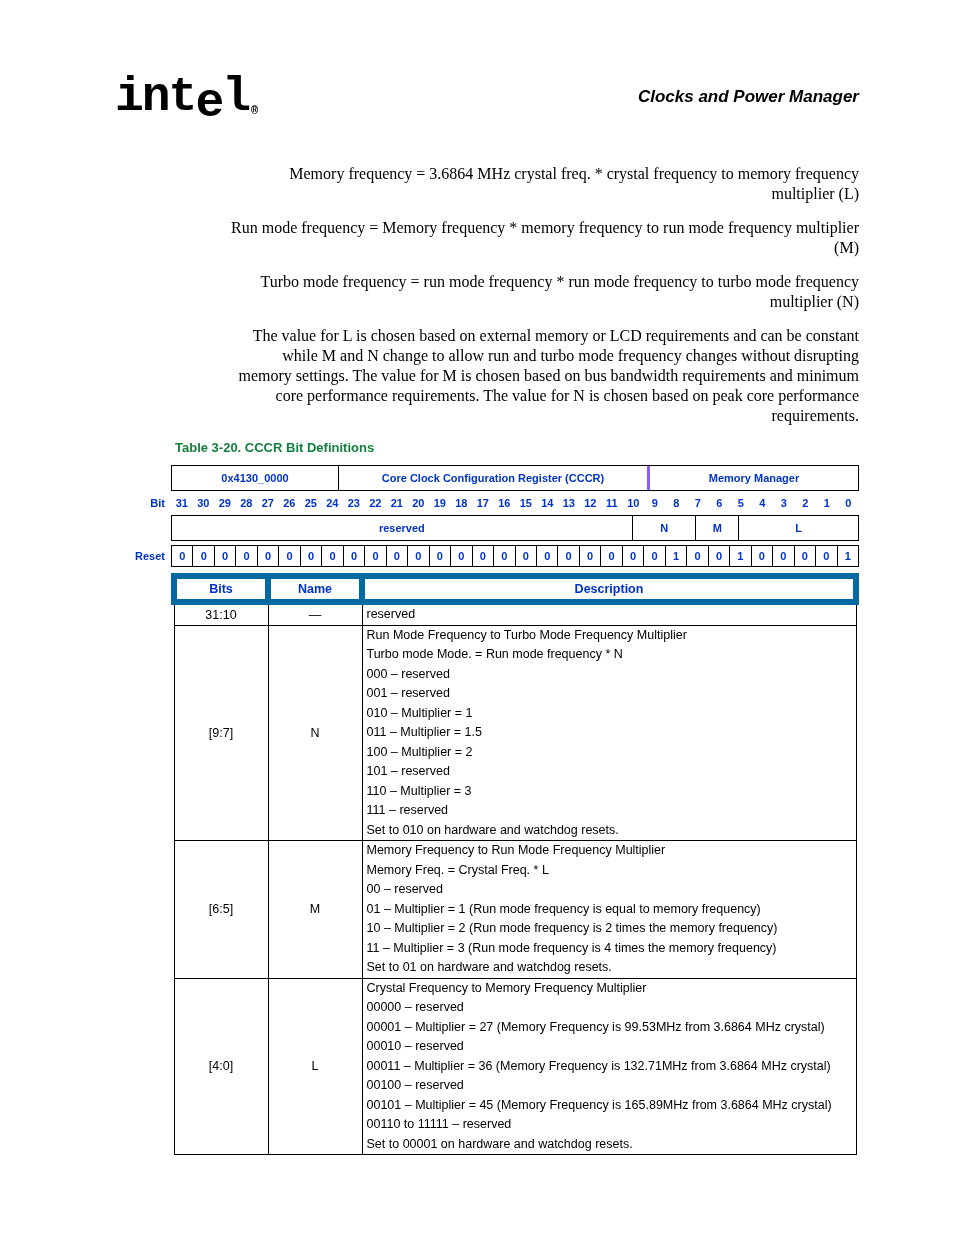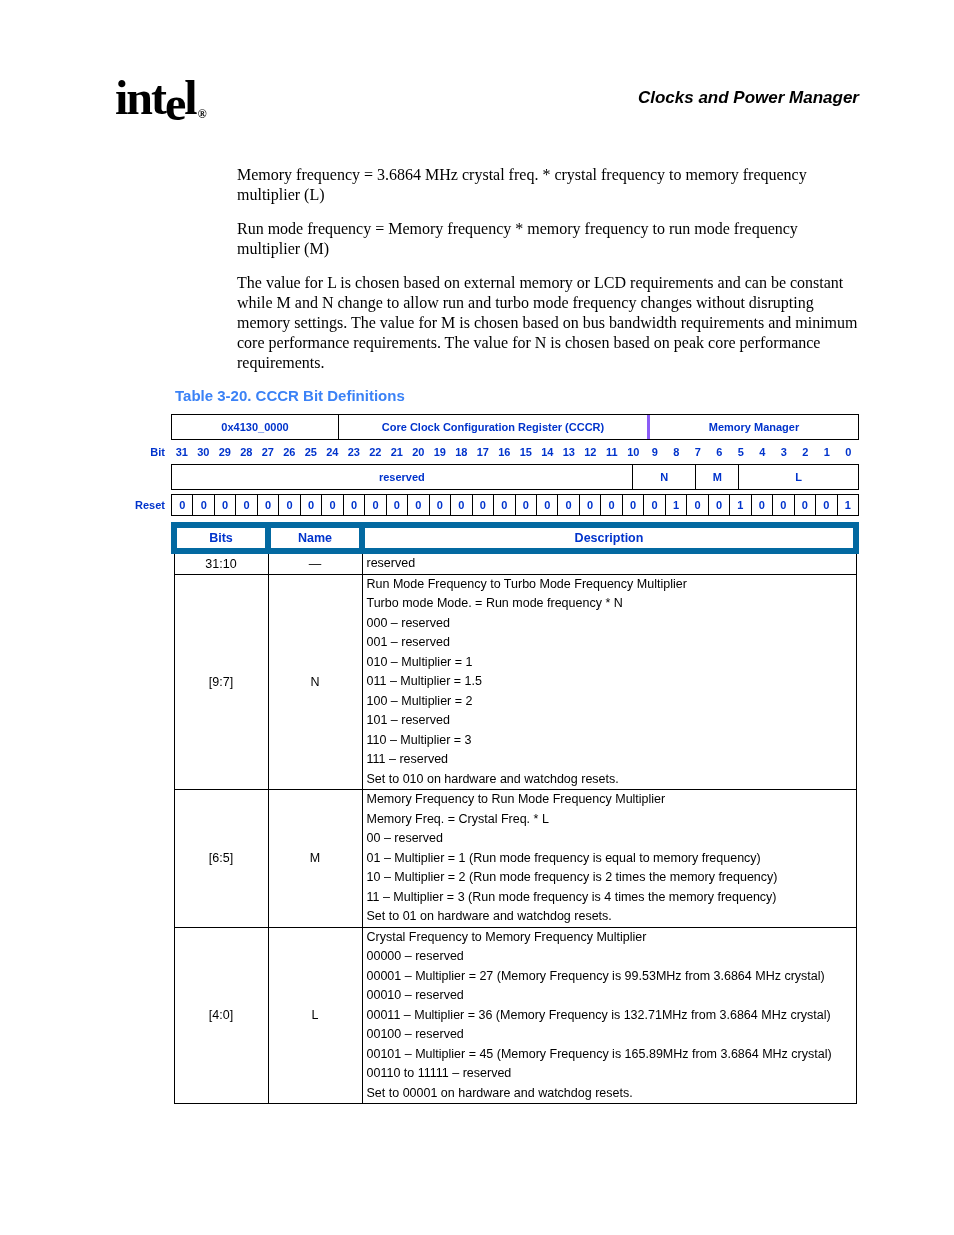--- a/index.html
+++ b/index.html
@@ -17,43 +17,43 @@
     box-sizing: border-box;
     padding: 70px 95px 60px 115px;
   }
   .header-row {
     display: flex;
     justify-content: space-between;
     align-items: center;
     margin-bottom: 40px;
   }
   .logo {
-    font-family: Liberation Serif, serif;
+    font-family: Liberation Mono, monospace;
     font-size: 48px;
     font-weight: bold;
     letter-spacing: -2px;
   }
   .logo sub { font-size: 12px; vertical-align: baseline; position: relative; top: 4px; left: 2px;}
   .section-title {
     font-family: Arial, sans-serif;
     font-weight: bold;
     font-style: italic;
     font-size: 17px;
   }
   .body-text {
     font-family: "Times New Roman", serif;
     font-size: 16px;
     line-height: 1.25;
     margin-left: 110px;
   }
-  .body-text p { margin: 0 0 14px 12px; }
+  .body-text p { margin: 0 0 14px 0; text-align: right; }
   .table-caption {
-    color: #3b82f6;
-    font-weight: bold;
-    font-size: 15px;
+    color: #15803d;
+    font-weight: bold;
+    font-size: 13px;
     margin: 14px 0 10px 60px;
     font-family: Arial, sans-serif;
   }
   .reg-table {
     margin-left: 56px;
     font-family: Arial, sans-serif;
     font-size: 11px;
   }
   .reg-header {
     display: flex;
@@ -169,20 +169,21 @@
 <div class="page">
 
   <div class="header-row">
     <div class="logo">int<span style="position:relative;top:6px">e</span>l<sub>®</sub></div>
     <div class="section-title">Clocks and Power Manager</div>
   </div>
 
   <div class="body-text">
     <p>Memory frequency = 3.6864 MHz crystal freq. * crystal frequency to memory frequency multiplier (L)</p>
     <p>Run mode frequency = Memory frequency * memory frequency to run mode frequency multiplier (M)</p>
+    <p>Turbo mode frequency = run mode frequency * run mode frequency to turbo mode frequency multiplier (N)</p>
     <p>The value for L is chosen based on external memory or LCD requirements and can be constant while M and N change to allow run and turbo mode frequency changes without disrupting memory settings. The value for M is chosen based on bus bandwidth requirements and minimum core performance requirements. The value for N is chosen based on peak core performance requirements.</p>
   </div>
 
   <div class="table-caption">Table 3-20. CCCR Bit Definitions</div>
 
   <div class="reg-table">
 
     <div class="reg-header">
       <div class="reg-addr">0x4130_0000</div>
       <div class="reg-name">Core Clock Configuration Register (CCCR)</div>

